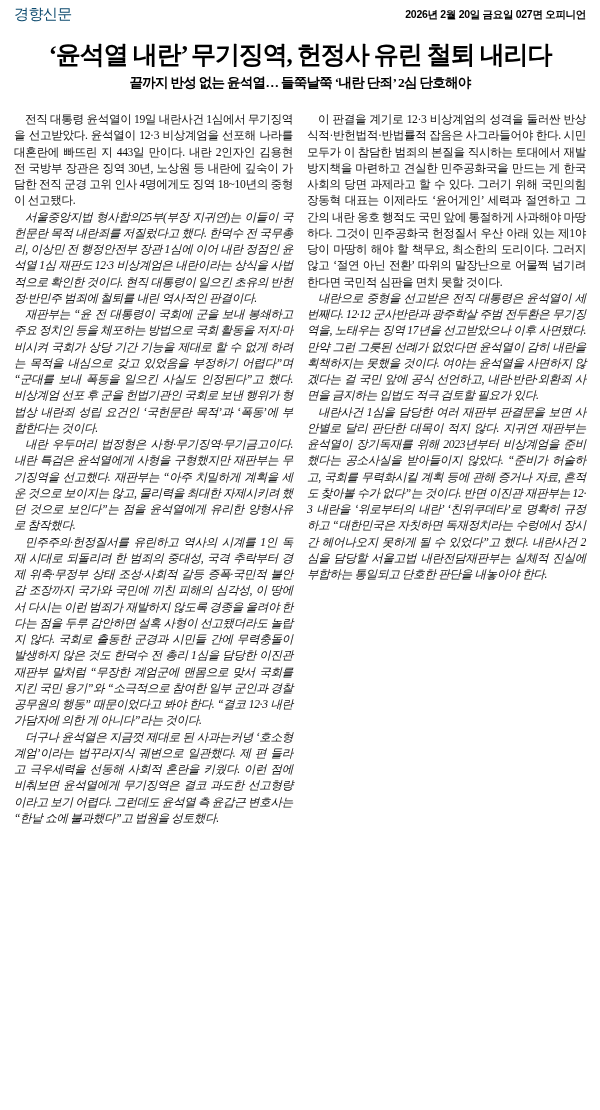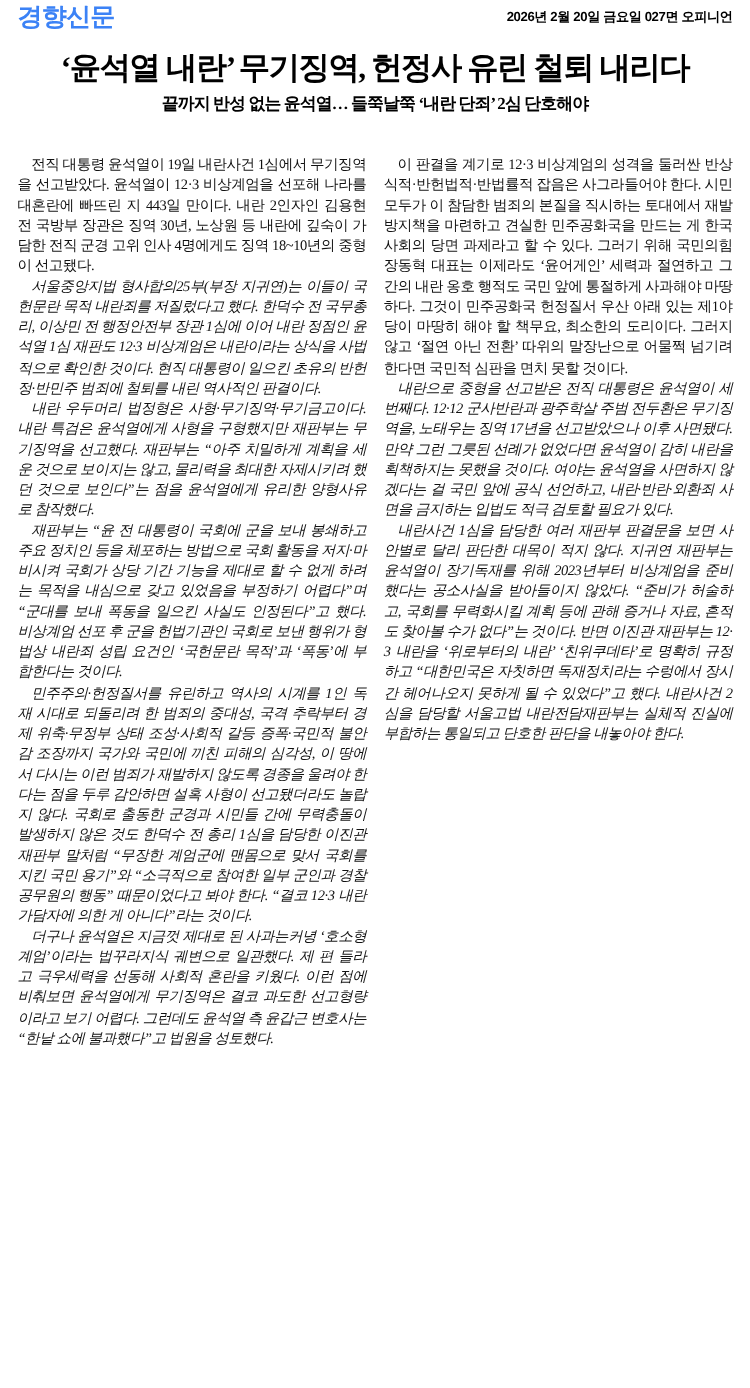--- a/index.html
+++ b/index.html
@@ -26,25 +26,25 @@
   
   .masthead {
     display: flex;
     align-items: flex-start;
     justify-content: space-between;
     height: 18px;
     margin-bottom: 2px;
   }
   .masthead-logo {
     font-family: "Liberation Serif", "DejaVu Serif", serif;
-    font-weight: 700;
-    font-size: 20px;
+    font-weight: 400;
+    font-size: 15px;
     letter-spacing: -0.6px;
     line-height: 16px;
-    color: #3b82f6;
+    color: #0c4a6e;
   }
   .masthead-meta {
     font-family: "Liberation Sans", "DejaVu Sans", sans-serif;
     font-weight: 700;
     font-size: 10.5px;
     line-height: 16px;
     letter-spacing: -0.3px;
     color: #000;
     white-space: nowrap;
   }
@@ -72,21 +72,21 @@
     letter-spacing: -0.7px;
     color: #000;
     margin: 0 0 0 0;
     white-space: nowrap;
   }
 
   
   .columns {
     display: flex;
     gap: 14px;
-    margin-top: 32px;
+    margin-top: 20px;
     align-items: flex-start;
   }
   .col {
     width: 279px;
     flex: 0 0 279px;
   }
   .col p {
     margin: 0;
     font-family: "Liberation Serif", "DejaVu Serif", serif;
     font-size: 11.6px;
@@ -117,22 +117,22 @@
 
   <div class="headline-wrap">
     <h1 class="headline">‘윤석열 내란’ 무기징역, 헌정사 유린 철퇴 내리다</h1>
     <h2 class="subheadline">끝까지 반성 없는 윤석열… 들쭉날쭉 ‘내란 단죄’ 2심 단호해야</h2>
   </div>
 
   <div class="columns">
     <div class="col">
       <p>전직 대통령 윤석열이 19일 내란사건 1심에서 무기징역을 선고받았다. 윤석열이 12·3 비상계엄을 선포해 나라를 대혼란에 빠뜨린 지 443일 만이다. 내란 2인자인 김용현 전 국방부 장관은 징역 30년, 노상원 등 내란에 깊숙이 가담한 전직 군경 고위 인사 4명에게도 징역 18~10년의 중형이 선고됐다.</p>
       <p>서울중앙지법 형사합의25부(부장 지귀연)는 이들이 국헌문란 목적 내란죄를 저질렀다고 했다. 한덕수 전 국무총리, 이상민 전 행정안전부 장관 1심에 이어 내란 정점인 윤석열 1심 재판도 12·3 비상계엄은 내란이라는 상식을 사법적으로 확인한 것이다. 현직 대통령이 일으킨 초유의 반헌정·반민주 범죄에 철퇴를 내린 역사적인 판결이다.</p>
+      <p>재판부는 “윤 전 대통령이 국회에 군을 보내 봉쇄하고 주요 정치인 등을 체포하는 방법으로 국회 활동을 저지·마비시켜 국회가 상당 기간 기능을 제대로 할 수 없게 하려는 목적을 내심으로 갖고 있었음을 부정하기 어렵다”며 “군대를 보내 폭동을 일으킨 사실도 인정된다”고 했다. 비상계엄 선포 후 군을 헌법기관인 국회로 보낸 행위가 형법상 내란죄 성립 요건인 ‘국헌문란 목적’과 ‘폭동’에 부합한다는 것이다.</p>
       <p>내란 우두머리 법정형은 사형·무기징역·무기금고이다. 내란 특검은 윤석열에게 사형을 구형했지만 재판부는 무기징역을 선고했다. 재판부는 “아주 치밀하게 계획을 세운 것으로 보이지는 않고, 물리력을 최대한 자제시키려 했던 것으로 보인다”는 점을 윤석열에게 유리한 양형사유로 참작했다.</p>
-      <p>재판부는 “윤 전 대통령이 국회에 군을 보내 봉쇄하고 주요 정치인 등을 체포하는 방법으로 국회 활동을 저지·마비시켜 국회가 상당 기간 기능을 제대로 할 수 없게 하려는 목적을 내심으로 갖고 있었음을 부정하기 어렵다”며 “군대를 보내 폭동을 일으킨 사실도 인정된다”고 했다. 비상계엄 선포 후 군을 헌법기관인 국회로 보낸 행위가 형법상 내란죄 성립 요건인 ‘국헌문란 목적’과 ‘폭동’에 부합한다는 것이다.</p>
       <p>민주주의·헌정질서를 유린하고 역사의 시계를 1인 독재 시대로 되돌리려 한 범죄의 중대성, 국격 추락부터 경제 위축·무정부 상태 조성·사회적 갈등 증폭·국민적 불안감 조장까지 국가와 국민에 끼친 피해의 심각성, 이 땅에서 다시는 이런 범죄가 재발하지 않도록 경종을 울려야 한다는 점을 두루 감안하면 설혹 사형이 선고됐더라도 놀랍지 않다. 국회로 출동한 군경과 시민들 간에 무력충돌이 발생하지 않은 것도 한덕수 전 총리 1심을 담당한 이진관 재판부 말처럼 “무장한 계엄군에 맨몸으로 맞서 국회를 지킨 국민 용기”와 “소극적으로 참여한 일부 군인과 경찰 공무원의 행동” 때문이었다고 봐야 한다. “결코 12·3 내란 가담자에 의한 게 아니다”라는 것이다.</p>
       <p>더구나 윤석열은 지금껏 제대로 된 사과는커녕 ‘호소형 계엄’이라는 법꾸라지식 궤변으로 일관했다. 제 편 들라고 극우세력을 선동해 사회적 혼란을 키웠다. 이런 점에 비춰보면 윤석열에게 무기징역은 결코 과도한 선고형량이라고 보기 어렵다. 그런데도 윤석열 측 윤갑근 변호사는 “한낱 쇼에 불과했다”고 법원을 성토했다.</p>
     </div>
     <div class="col">
       <p>이 판결을 계기로 12·3 비상계엄의 성격을 둘러싼 반상식적·반헌법적·반법률적 잡음은 사그라들어야 한다. 시민 모두가 이 참담한 범죄의 본질을 직시하는 토대에서 재발방지책을 마련하고 견실한 민주공화국을 만드는 게 한국 사회의 당면 과제라고 할 수 있다. 그러기 위해 국민의힘 장동혁 대표는 이제라도 ‘윤어게인’ 세력과 절연하고 그간의 내란 옹호 행적도 국민 앞에 통절하게 사과해야 마땅하다. 그것이 민주공화국 헌정질서 우산 아래 있는 제1야당이 마땅히 해야 할 책무요, 최소한의 도리이다. 그러지 않고 ‘절연 아닌 전환’ 따위의 말장난으로 어물쩍 넘기려 한다면 국민적 심판을 면치 못할 것이다.</p>
       <p>내란으로 중형을 선고받은 전직 대통령은 윤석열이 세 번째다. 12·12 군사반란과 광주학살 주범 전두환은 무기징역을, 노태우는 징역 17년을 선고받았으나 이후 사면됐다. 만약 그런 그릇된 선례가 없었다면 윤석열이 감히 내란을 획책하지는 못했을 것이다. 여야는 윤석열을 사면하지 않겠다는 걸 국민 앞에 공식 선언하고, 내란·반란·외환죄 사면을 금지하는 입법도 적극 검토할 필요가 있다.</p>
       <p>내란사건 1심을 담당한 여러 재판부 판결문을 보면 사안별로 달리 판단한 대목이 적지 않다. 지귀연 재판부는 윤석열이 장기독재를 위해 2023년부터 비상계엄을 준비했다는 공소사실을 받아들이지 않았다. “준비가 허술하고, 국회를 무력화시킬 계획 등에 관해 증거나 자료, 흔적도 찾아볼 수가 없다”는 것이다. 반면 이진관 재판부는 12·3 내란을 ‘위로부터의 내란’ ‘친위쿠데타’로 명확히 규정하고 “대한민국은 자칫하면 독재정치라는 수렁에서 장시간 헤어나오지 못하게 될 수 있었다”고 했다. 내란사건 2심을 담당할 서울고법 내란전담재판부는 실체적 진실에 부합하는 통일되고 단호한 판단을 내놓아야 한다.</p>
     </div>
   </div>
 

